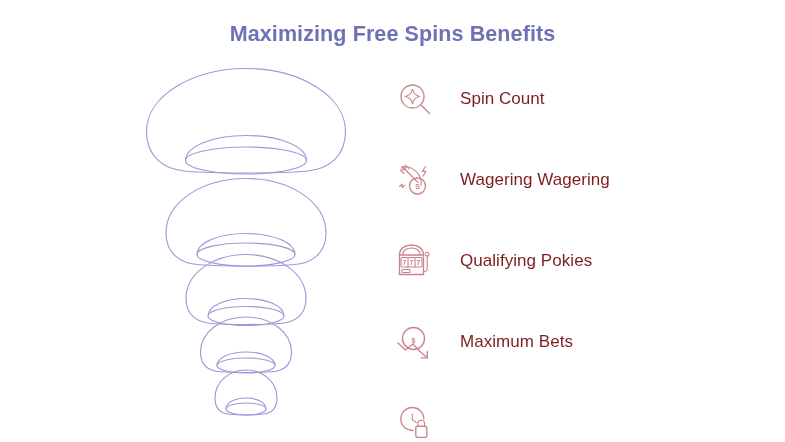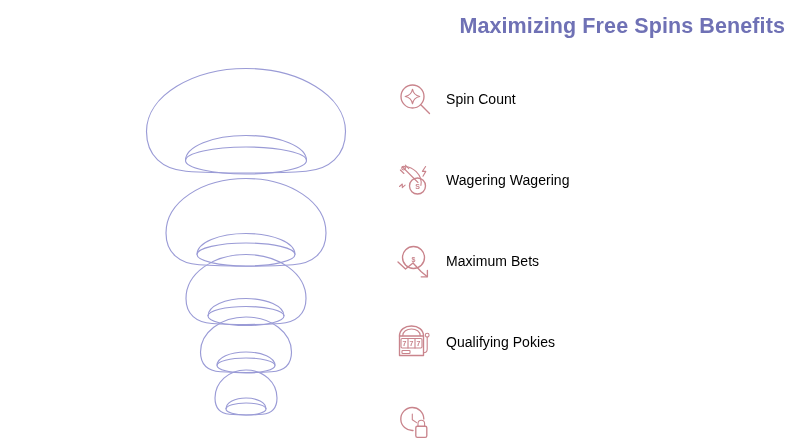--- a/index.html
+++ b/index.html
@@ -16,24 +16,24 @@
     position: relative;
     width: 785px;
     height: 442px;
     background: #ffffff;
     overflow: hidden;
   }
 
   
   #page-title {
     position: absolute;
-    top: 14px;
+    top: 22px;
     left: 0;
     width: 785px;
-    text-align: right;
+    text-align: center;
     font-size: 21.5px;
     font-weight: bold;
     letter-spacing: 0.1px;
     color: #6f71b5;
     white-space: nowrap;
   }
 
   
   #funnel-graphic {
     position: absolute;
@@ -97,23 +97,23 @@
     stroke-linejoin: round;
   }
   .ico-text {
     fill: #c9848c;
     stroke: none;
     font-family: "Liberation Sans", sans-serif;
     font-size: 7px;
     font-weight: bold;
   }
   .legend-label {
-    margin-left: 8px;
-    font-size: 14px;
-    color: #000000;
+    margin-left: 22px;
+    font-size: 17px;
+    color: #7f1d1d;
     white-space: nowrap;
     letter-spacing: 0.05px;
   }
 </style>
 </head>
 <body>
 
 <div id="canvas">
 
   <div id="page-title">Maximizing Free Spins Benefits</div>
@@ -230,33 +230,20 @@
           <circle class="ico" cx="23.5" cy="27.0" r="8.0"></circle>
           <text class="ico-text" x="23.5" y="30.1" text-anchor="middle" font-size="9.5">S</text>
         </svg>
       </span>
       <span class="legend-label">Wagering Wagering</span>
     </div>
 
     <div class="legend-row">
       <span class="legend-icon">
         <svg viewBox="0 0 42 42" xmlns="http://www.w3.org/2000/svg" aria-hidden="true">
-          <circle class="ico" cx="19.5" cy="17.5" r="11.0"></circle>
-          <text class="ico-text" x="19.5" y="21.8" text-anchor="middle" font-size="12">$</text>
-
-          <path class="ico" d="M 4.0 22.0 L 11.5 29.0 L 19.0 23.0 L 27.0 31.5 L 33.0 36.5"></path>
-          <path class="ico" d="M 33.4 30.5 L 33.4 36.8 L 27.2 36.8"></path>
-        </svg>
-      </span>
-      <span class="legend-label">Maximum Bets</span>
-    </div>
-
-    <div class="legend-row">
-      <span class="legend-icon">
-        <svg viewBox="0 0 42 42" xmlns="http://www.w3.org/2000/svg" aria-hidden="true">
 
           <path class="ico" d="M 5.5 15.0 L 5.5 34.5 L 29.5 34.5 L 29.5 15.0"></path>
 
           <path class="ico" d="M 5.5 15.0 C 5.5 8.6 10.9 5.0 17.5 5.0 C 24.1 5.0 29.5 8.6 29.5 15.0 Z"></path>
           <path class="ico-thin" d="M 8.8 14.6 C 8.8 10.5 12.7 8.0 17.5 8.0 C 22.3 8.0 26.2 10.5 26.2 14.6"></path>
 
           <rect class="ico-thin" x="7.0" y="17.5" width="21.0" height="9.5" rx="1.2"></rect>
           <path class="ico-thin" d="M 14.0 17.5 L 14.0 27.0 M 21.0 17.5 L 21.0 27.0"></path>
           <text class="ico-text" x="10.5" y="24.6" text-anchor="middle" font-size="7.5">7</text>
           <text class="ico-text" x="17.5" y="24.6" text-anchor="middle" font-size="7.5">7</text>
@@ -267,20 +254,33 @@
           <path class="ico-thin" d="M 33.2 16.0 L 33.2 28.0 C 33.2 30.5 31.6 31.8 29.5 31.8"></path>
           <circle class="ico-thin" cx="33.2" cy="14.2" r="1.9"></circle>
         </svg>
       </span>
       <span class="legend-label">Qualifying Pokies</span>
     </div>
 
     <div class="legend-row">
       <span class="legend-icon">
         <svg viewBox="0 0 42 42" xmlns="http://www.w3.org/2000/svg" aria-hidden="true">
+          <circle class="ico" cx="19.5" cy="17.5" r="11.0"></circle>
+          <text class="ico-text" x="19.5" y="21.8" text-anchor="middle" font-size="12">$</text>
+
+          <path class="ico" d="M 4.0 22.0 L 11.5 29.0 L 19.0 23.0 L 27.0 31.5 L 33.0 36.5"></path>
+          <path class="ico" d="M 33.4 30.5 L 33.4 36.8 L 27.2 36.8"></path>
+        </svg>
+      </span>
+      <span class="legend-label">Maximum Bets</span>
+    </div>
+
+    <div class="legend-row">
+      <span class="legend-icon">
+        <svg viewBox="0 0 42 42" xmlns="http://www.w3.org/2000/svg" aria-hidden="true">
 
           <path class="ico" d="M 19.0 28.5
                    A 11.5 11.5 0 1 1 29.8 17.0"></path>
 
           <path class="ico-thin" d="M 18.3 12.0 L 18.3 17.8 L 22.6 20.6"></path>
 
           <path class="ico-thin" d="M 24.0 24.2 L 24.0 21.6 C 24.0 19.6 25.4 18.2 27.3 18.2 C 29.2 18.2 30.6 19.6 30.6 21.6 L 30.6 24.2"></path>
           <rect class="ico" x="21.8" y="24.2" width="11.0" height="11.2" rx="1.6"></rect>
         </svg>
       </span>

